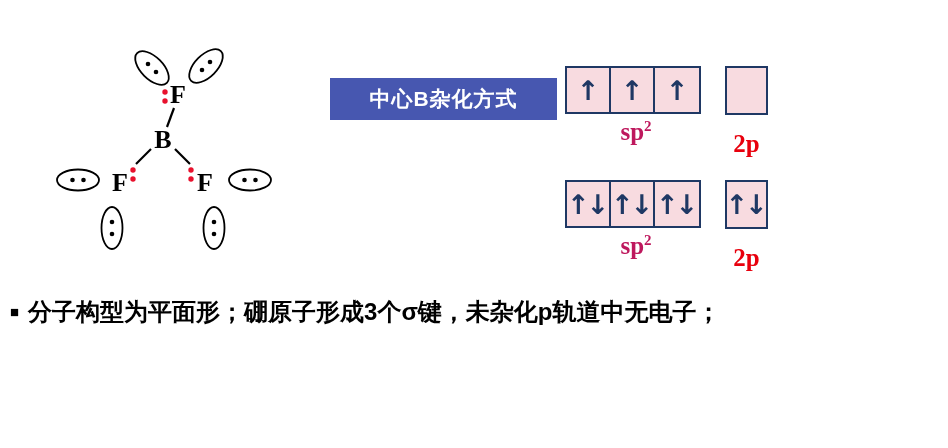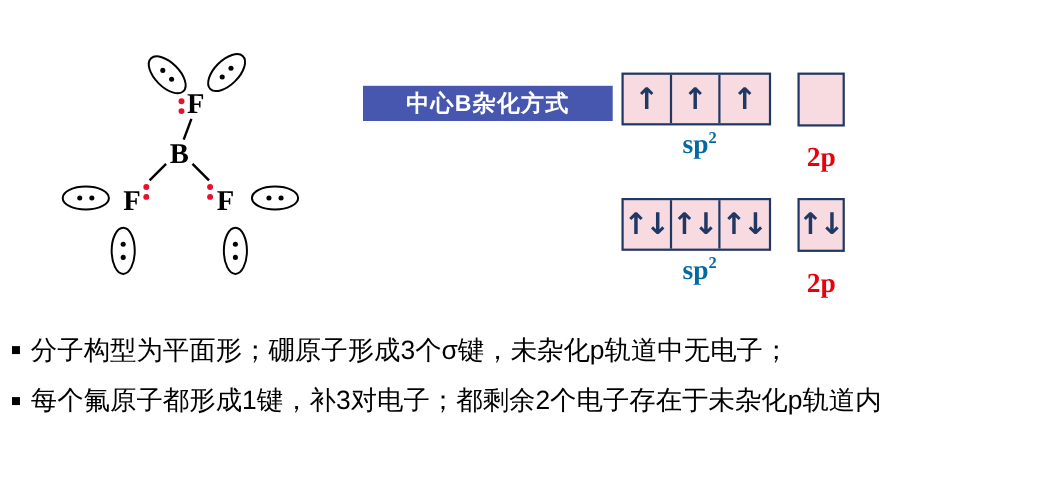--- a/index.html
+++ b/index.html
@@ -5,21 +5,21 @@
   * { margin:0; padding:0; box-sizing:border-box; }
   html,body { width:948px; height:448px; }
   body { background:#ffffff; font-family:"Liberation Sans", sans-serif; position:relative; overflow:hidden; }
   .slide { position:absolute; inset:0; }
 
   .title { position:absolute; left:28px; top:4px; font-size:30px; font-weight:bold; color:#e8000d; letter-spacing:1px; }
   .title sub { font-size:19px; }
 
   .lewis-svg { position:absolute; left:28px; top:42px; }
 
-  .hyb-label { position:absolute; width:227px; height:32px; background:#4757b0; color:#ffffff;
+  .hyb-label { position:absolute; width:227px; height:42px; background:#4757b0; color:#ffffff;
                font-size:21px; font-weight:bold; display:flex; align-items:center; justify-content:center;
                letter-spacing:1px; }
   .row1-label { left:330px; top:78px; }
   .row2-label { left:330px; top:192px; }
 
   .sp-group { position:absolute; display:flex; border:2.5px solid #1f3864; background:#f8dbe0; }
   .row1-group { left:565px; top:66px; }
   .row2-group { left:565px; top:180px; }
   .cell { width:44px; height:44px; display:flex; align-items:center; justify-content:center;
           border-right:2.5px solid #1f3864; }
@@ -28,30 +28,30 @@
   .pbox { position:absolute; width:43px; height:49px; border:2.5px solid #1f3864; background:#f8dbe0;
           display:flex; align-items:center; justify-content:center; }
   .row1-pbox { left:725px; top:66px; }
   .row2-pbox { left:725px; top:180px; }
 
   .arrow { font-family:"DejaVu Sans", sans-serif; font-size:27px; font-weight:bold; color:#1f3864;
            letter-spacing:-3px; line-height:1; padding-right:3px; }
 
   .sp-label, .p-label { position:absolute; font-family:"Liberation Serif", serif; font-weight:bold;
                         font-size:25px; text-align:center; }
-  .sp-label { color:#0369a1; width:142px;text-align:center; }
+  .sp-label { color:#be185d; width:142px;text-align:center; }
   .sp-label sup { font-size:15px; }
   .p-label { color:#e8000d; width:43px;margin-top:12px; }
   .row1-sp { left:565px; top:118px; }
   .row1-p  { left:725px; top:118px; }
   .row2-sp { left:565px; top:232px; }
   .row2-p  { left:725px; top:232px; }
 
   .bullets { position:absolute; left:10px; top:296px; }
-  .bullet { font-size:24px; font-weight:normal; color:#000000; line-height:46px; white-space:nowrap; }
+  .bullet { font-size:24px; font-weight:bold; color:#000000; line-height:32px; white-space:nowrap; }
   .bullet .marker { font-size:15px; margin-right:9px; vertical-align:3px; }
   .bullet sub { font-size:15px; }
   .bullet sup { font-size:15px; }
 </style>
 </head>
 <body>
 
 <div class="slide">
 
 
@@ -131,18 +131,15 @@
   <div class="pbox row2-pbox">
     <span class="arrow">↑↓</span>
   </div>
   <div class="sp-label row2-sp"><span>sp</span><sup>2</sup></div>
   <div class="p-label row2-p">2p</div>
 
   <div class="bullets">
     <div class="bullet">
       <span class="marker">■</span><span>分子构型为平面形；硼原子形成3个σ键，未杂化p轨道中无电子；</span>
     </div>
-    <div class="bullet">
-      <span class="marker">■</span><span>每个氟原子都形成1键，补3对电子；都剩余2个电子存在于未杂化p轨道内</span>
-    </div>
   </div>
 
 </div>
 
 </body></html>

